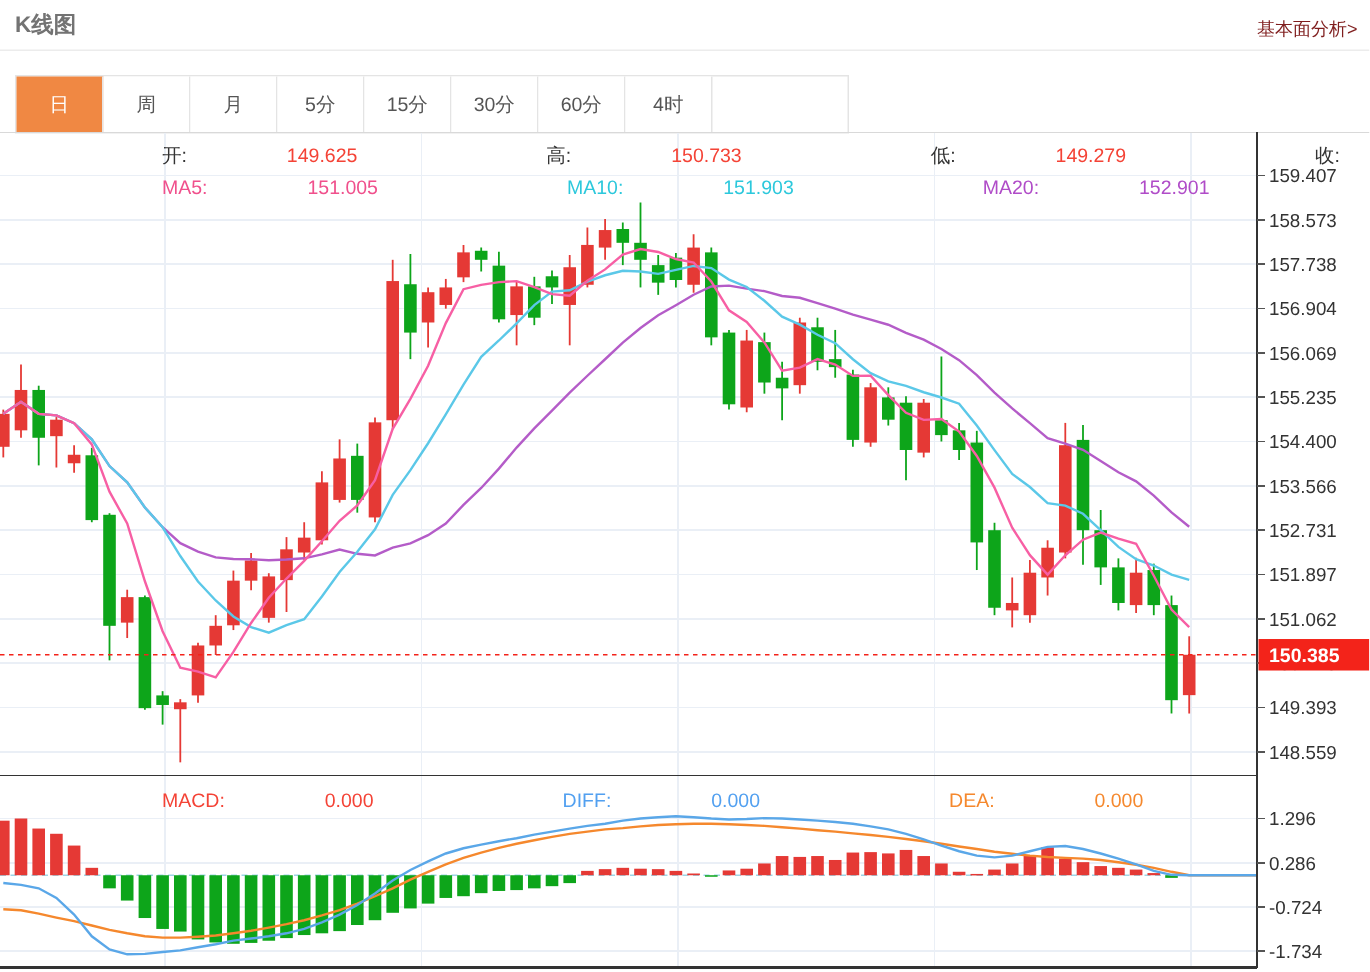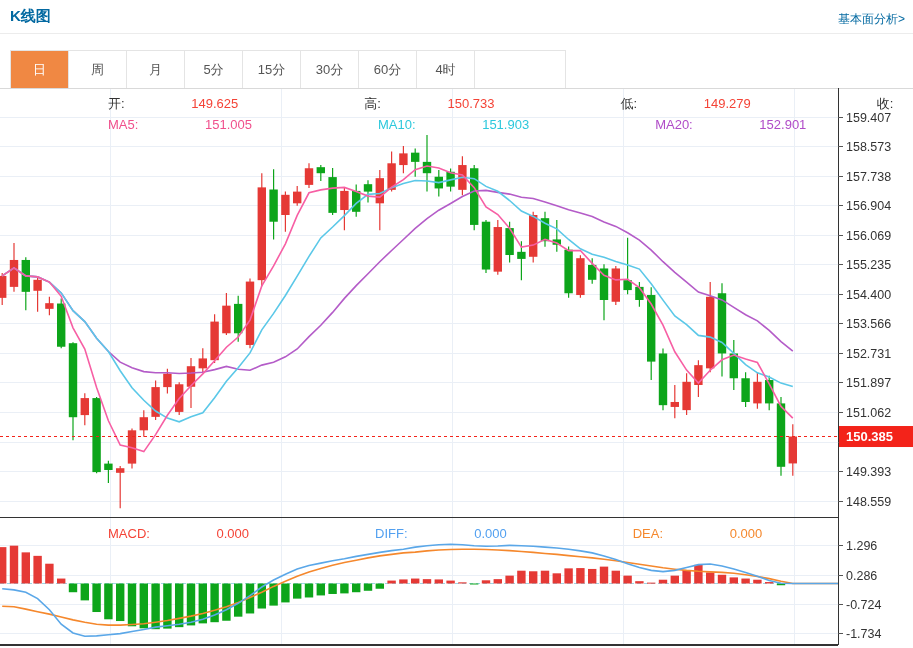--- a/index.html
+++ b/index.html
@@ -1,20 +1,20 @@
 <!DOCTYPE html>
 <html><head>
 <meta charset="utf-8">
 <style>
   html,body{margin:0;padding:0;background:#fff;width:913px;height:648px;overflow:hidden;
     font-family:"Liberation Sans","DejaVu Sans",sans-serif;}
   .app{position:relative;width:913px;height:648px;}
   .header{position:absolute;left:0;top:0;width:913px;height:33px;border-bottom:1px solid #ececec;}
-  .title{position:absolute;left:10px;top:7px;font-size:15px;font-weight:bold;color:#0369a1;}
-  .link{position:absolute;right:8px;top:11px;font-size:12px;color:#0369a1;text-decoration:none;cursor:pointer;}
+  .title{position:absolute;left:10px;top:7px;font-size:15px;font-weight:bold;color:#737373;}
+  .link{position:absolute;right:8px;top:11px;font-size:12px;color:#7f1d1d;text-decoration:none;cursor:pointer;}
   .tabs{position:absolute;left:10px;top:50px;height:37px;display:flex;border:1px solid #e4e4e4;background:#fff;}
   .tab{width:58px;height:37px;line-height:37px;text-align:center;font-size:13px;color:#555;
     border-right:1px solid #e4e4e4;cursor:pointer;background:#fff;box-sizing:border-box;}
   .tab.active{background:#f08843;color:#fff;}
   .tab-tail{width:90px;height:37px;}
   svg{position:absolute;left:0;top:88px;display:block;}
   .lg{position:absolute;font-size:13px;white-space:nowrap;z-index:5;}
   .lg span{margin-right:15px;margin-left:48px;}
 </style>
 </head>

